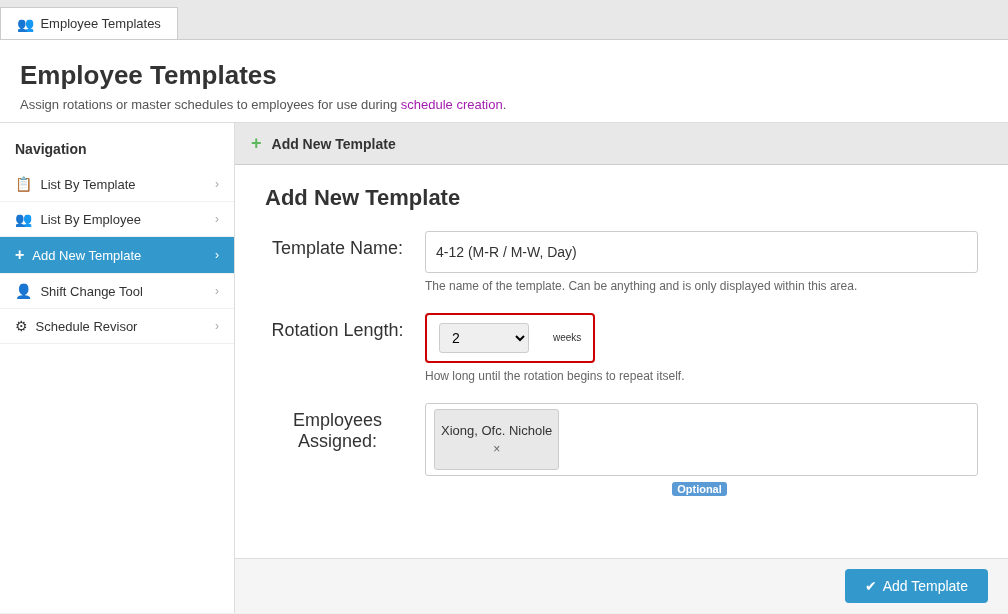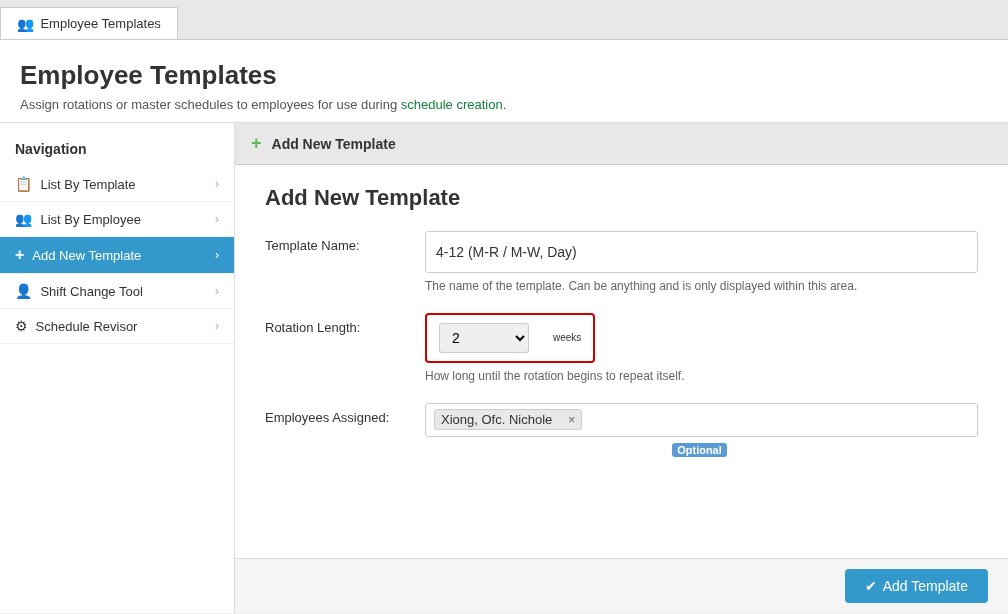--- a/index.html
+++ b/index.html
@@ -38,21 +38,21 @@
     .page-title {
       font-size: 26px;
       font-weight: bold;
       color: #333;
       margin-bottom: 6px;
     }
     .page-subtitle {
       font-size: 13px;
       color: #555;
     }
-    .page-subtitle a { color: #15803d; text-decoration: none; text-align: center; }
+    .page-subtitle a { color: #a21caf; text-decoration: none; text-align: center; }
 
     
     .body-layout {
       display: flex;
       height: 490px;
       background: #be185d;
     }
 
     
     .sidebar {
@@ -128,24 +128,24 @@
       color: #333;
       margin-bottom: 20px;
     }
     .form-row {
       display: flex;
       align-items: flex-start;
       margin-bottom: 18px;
     }
     .form-label {
       width: 160px;
-      font-size: 13px;
+      font-size: 18px;
       color: #333;
       padding-top: 7px;
-      text-align: left;
+      text-align: center;
       padding-right: 15px;
       flex-shrink: 0;
     }
     .form-field { flex: 1; }
     .form-input {
       width: 100%;
       padding: 12px 10px;
       border: 1px solid #ccc;
       border-radius: 3px;
       font-size: 14px;
@@ -190,25 +190,26 @@
       display: flex;
       align-items: center;
       gap: 6px;
       background: #fff;
       width: 100%;
     }
     .employee-tag {
       background: #e8e8e8;
       border: 1px solid #ccc;
       border-radius: 3px;
-      padding: 2px 6px;
-      font-size: 13px;
-      display: flex;
-      align-items: center;
-      gap: 16px;
+      padding: 13px 6px;
+      font-size: 13px;
+      display: flex;
+      align-items: center;
+      gap: 4px;
+      flex-direction: column;
     }
     .tag-remove {
       cursor: pointer;
       color: #666;
       font-size: 12px;
     }
 
     
     .optional-badge {
       background: #5b9bd5;

